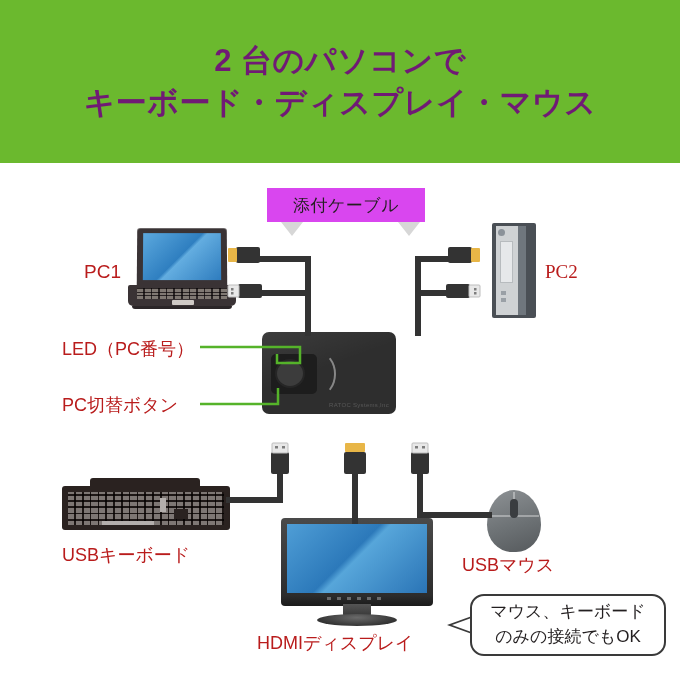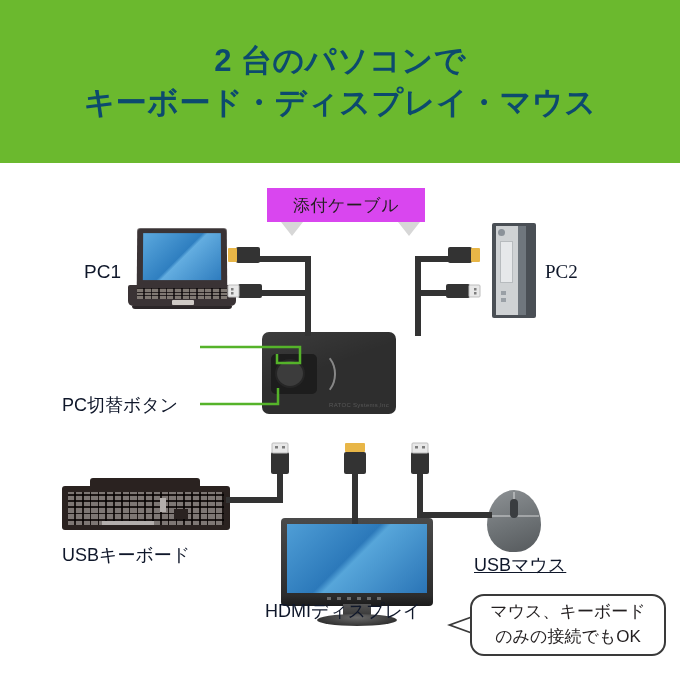--- a/index.html
+++ b/index.html
@@ -28,34 +28,34 @@
     width: 680px;
     height: 163px;
     background: #6bb92e;
     box-sizing: border-box;
     display: flex;
     flex-direction: column;
     align-items: center;
     justify-content: center;
   }
   .header-line {
-    color: #0c4a6e;
+    color: #701a75;
     font-weight: bold;
     font-size: 31px;
     line-height: 1.35;
     letter-spacing: 0.5px;
     white-space: nowrap;
     text-align: left;
   }
   .header-line.l2 { font-size: 31px; }
 
   
   .lbl {
     position: absolute;
-    color: #0f172a;
+    color: #b91c1c;
     font-size: 19px;
     white-space: nowrap;
     line-height: 1;
   }
   .lbl-jp { font-size: 18px; }
 
   
   .callout-box {
     position: absolute;
     left: 267px;
@@ -380,48 +380,49 @@
   <div class="lbl" style="left:545px; top:262px;font-family:Liberation Serif, serif;">PC2</div>
 
   <div class="kvm">
     <div class="kvm-sheen"></div>
     <div class="kvm-btn-well"></div>
     <div class="kvm-btn"></div>
     <div class="kvm-arc"></div>
     <div class="kvm-brand">RATOC Systems,Inc</div>
   </div>
 
+  <div class="lbl lbl-jp" style="left:62px; top:340px;">LED（PC番号）</div>
   <div class="lbl lbl-jp" style="left:62px; top:396px;">PC切替ボタン</div>
 
   <div class="keyboard">
     <div class="kb-top"></div>
     <div class="kb-body"></div>
     <div class="kb-keys"></div>
     <div class="kb-enter"></div>
     <div class="kb-gap"></div>
     <div class="kb-space"></div>
   </div>
   <div class="lbl lbl-jp" style="left:62px; top:546px;">USBキーボード</div>
 
   <div class="monitor">
     <div class="mon-bezel"></div>
     <div class="mon-screen"></div>
     <div class="mon-chin-dots"></div>
     <div class="mon-neck"></div>
     <div class="mon-base"></div>
   </div>
-  <div class="lbl lbl-jp" style="left:257px; top:602px;margin-left:8px;">HDMIディスプレイ</div>
+  <div class="lbl lbl-jp" style="left:257px; top:634px;">HDMIディスプレイ</div>
 
   <div class="mouse">
     <div class="ms-body"></div>
     <div class="ms-split"></div>
     <div class="ms-mid"></div>
     <div class="ms-wheel"></div>
   </div>
-  <div class="lbl lbl-jp" style="left:474px; top:556px;text-decoration:underline;">USBマウス</div>
+  <div class="lbl lbl-jp" style="left:462px; top:556px;">USBマウス</div>
 
   <div class="bubble-tail"></div>
   <div class="bubble-tail-in"></div>
   <div class="bubble">
     <div class="bubble-line">マウス、キーボード</div>
     <div class="bubble-line">のみの接続でもOK</div>
   </div>
 
   <svg class="wires" viewBox="0 0 680 680">
     <g fill="none" stroke="#333333" stroke-width="6" stroke-linecap="butt">

